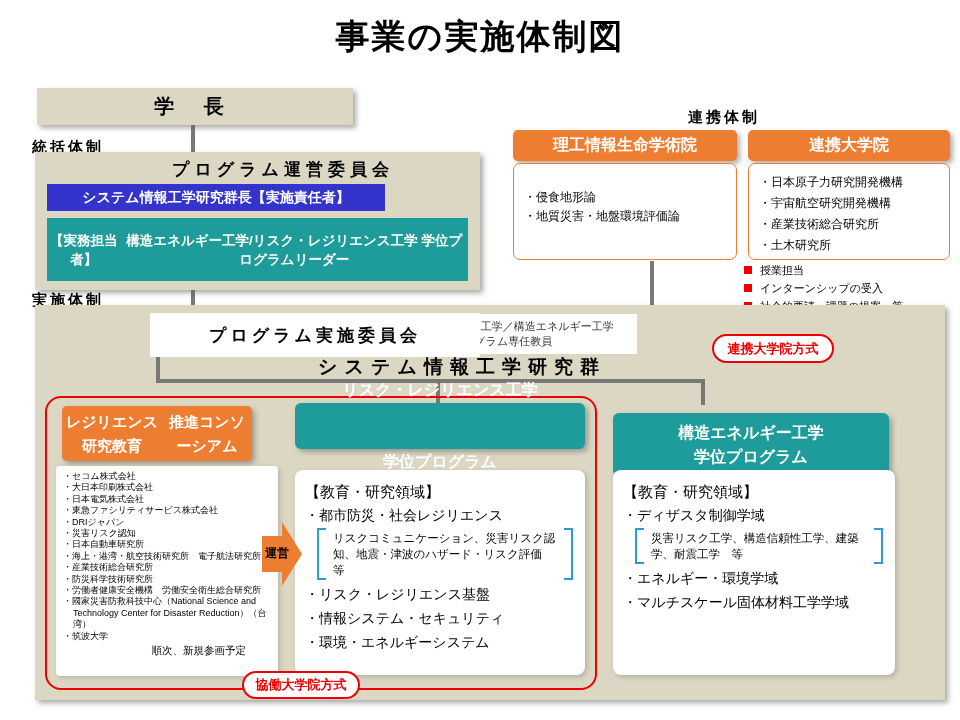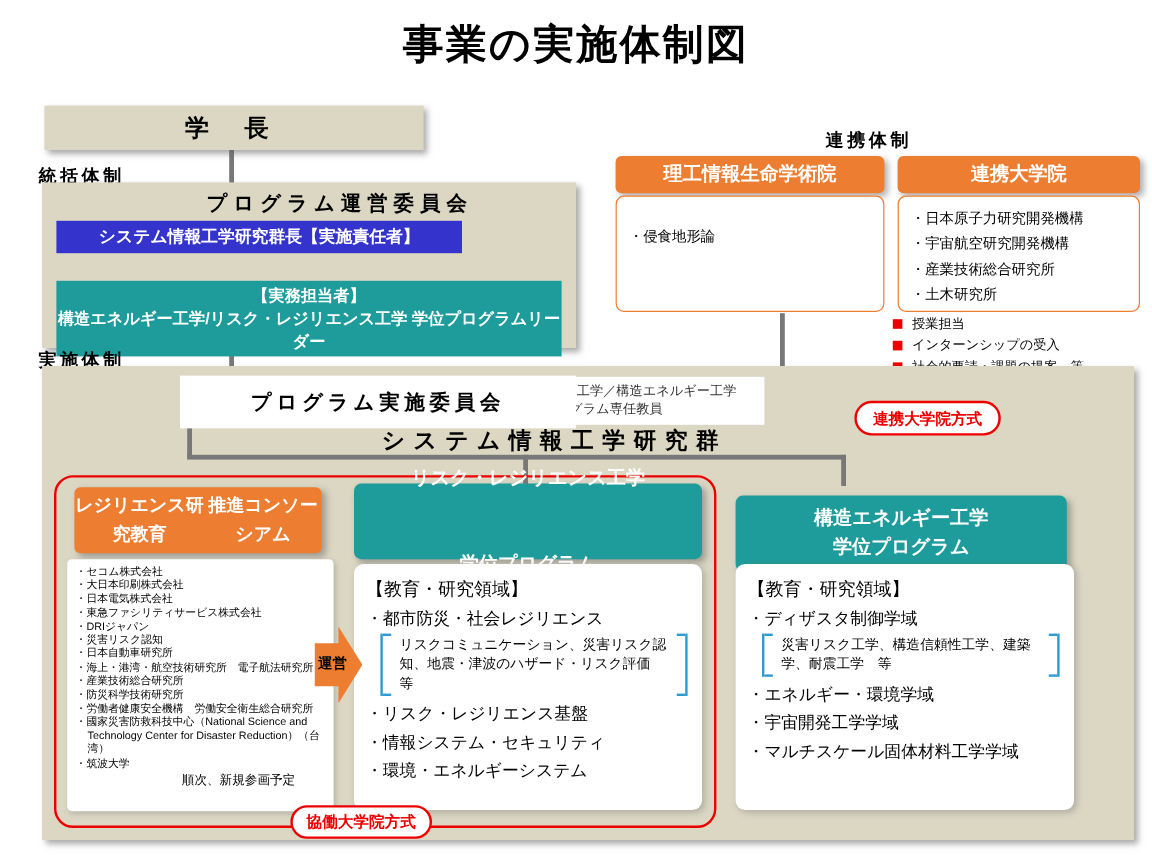--- a/index.html
+++ b/index.html
@@ -14,22 +14,22 @@
   .main-title{left:0;top:14px;width:100%;text-align:center;font-size:34px;font-weight:bold;letter-spacing:2px;}
   .sec-label{font-size:15px;font-weight:bold;letter-spacing:3px;}
   
   .gakucho{left:37px;top:88px;width:316px;height:37px;display:flex;align-items:center;justify-content:center;
            font-size:20px;font-weight:bold;letter-spacing:12px;}
   .tokatsu-box{left:35px;top:152px;width:445px;height:138px;}
   .unei-title{left:35px;top:158px;width:496px;text-align:center;font-size:17px;font-weight:bold;letter-spacing:5px;}
   .blue-box{left:47px;top:184px;width:338px;height:27px;background:#3434CC;color:#fff;font-size:14px;font-weight:bold;
             display:flex;align-items:center;justify-content:center;}
   .teal{background:#1E9B9B;color:#fff;font-weight:bold;}
-  .staff-box{left:47px;top:218px;width:421px;height:63px;display:flex;flex-direction:column;align-items:center;justify-content:center;
-             font-size:13.5px;line-height:19px;text-align:center;margin-top:16px;}
+  .staff-box{left:47px;top:218px;width:421px;height:63px;display:flex;flex-direction:row;align-items:center;justify-content:center;
+             font-size:13.5px;line-height:19px;text-align:center;}
   
   .orange-head{background:#ED7D31;color:#fff;font-weight:bold;border-radius:5px;
                display:flex;align-items:center;justify-content:center;text-align:center;}
   .orange-body{background:#fff;border:1.5px solid #ED7D31;border-radius:7px;}
   .school-head{left:513px;top:130px;width:224px;height:31px;font-size:16px;}
   .school-body{left:513px;top:163px;width:224px;height:97px;padding:24px 0 0 10px;box-sizing:border-box;
                font-size:12px;line-height:19px;}
   .grad-head{left:748px;top:130px;width:202px;height:31px;font-size:16px;}
   .grad-body{left:748px;top:163px;width:202px;height:97px;padding:8px 0 0 10px;box-sizing:border-box;
              font-size:12px;line-height:21px;}
@@ -46,34 +46,34 @@
   .kyodo-pill{left:242px;top:671px;width:114px;height:24px;}
   
   .jisshi-box{left:35px;top:305px;width:910px;height:395px;}
   .committee{left:150px;top:313px;width:330px;height:44px;background:#fff;display:flex;align-items:center;justify-content:center;
              font-size:17px;font-weight:bold;letter-spacing:4px;z-index:3;}
   .faculty-note{left:345px;top:314px;width:292px;height:40px;background:#fff;z-index:2;font-size:11px;color:#333;
                 display:flex;flex-direction:column;align-items:center;justify-content:center;line-height:15px;}
   .group-title{left:242px;top:354px;width:440px;text-align:center;font-size:19px;font-weight:bold;letter-spacing:7px;z-index:3;}
   .red-rect{left:45px;top:396px;width:548px;height:290px;border:2.5px solid #EE0000;border-radius:16px;z-index:4;}
   
-  .cons-head{left:62px;top:406px;width:206px;height:55px;font-size:15px;line-height:24px;z-index:5;}
+  .cons-head{left:62px;top:406px;width:190px;height:55px;font-size:15px;line-height:24px;z-index:5;}
   .cons-body{left:56px;top:466px;width:222px;height:210px;background:#fff;border-radius:4px;z-index:5;
              box-shadow:2px 2px 4px rgba(120,120,120,.35);padding:5px 4px 0 7px;box-sizing:border-box;
              font-size:9px;line-height:11.4px;overflow:hidden;}
   .cons-body .mi{padding-left:10px;text-indent:-10px;}
   .cons-note{text-align:right;font-size:10.5px;padding:3px 28px 0 0;}
   
   .arrow{left:262px;top:522px;width:40px;height:64px;background:#ED7D31;z-index:6;
          clip-path:polygon(0% 22%,50% 22%,50% 0%,100% 50%,50% 100%,50% 78%,0% 78%);}
   .arrow-label{left:260px;top:545px;width:34px;text-align:center;font-size:12px;font-weight:bold;z-index:7;}
   
   .prog-head{border-radius:6px;display:flex;flex-direction:column;align-items:center;justify-content:center;
              font-size:16px;line-height:24px;z-index:5;text-align:center;}
-  .risk-head{left:295px;top:403px;width:290px;height:63px;gap:48px;}
+  .risk-head{left:295px;top:403px;width:290px;height:46px;gap:48px;}
   .struct-head{left:613px;top:413px;width:276px;height:63px;}
   .prog-body{background:#fff;border-radius:8px;z-index:5;box-shadow:2px 2px 5px rgba(120,120,120,.4);
              padding:11px 6px 0 10px;box-sizing:border-box;}
   .risk-body{left:295px;top:470px;width:290px;height:205px;}
   .struct-body{left:613px;top:470px;width:282px;height:205px;}
   .area-heading{font-size:15px;line-height:22px;}
   .area-item{font-size:14px;line-height:24px;padding-left:14px;text-indent:-14px;}
   .bracket{margin:1px 6px 2px 12px;padding:2px 14px;font-size:11.5px;line-height:16px;position:relative;
            border-left:2px solid #2E9BD0;border-right:2px solid #2E9BD0;
            background-image:linear-gradient(#2E9BD0,#2E9BD0),linear-gradient(#2E9BD0,#2E9BD0),
@@ -105,20 +105,21 @@
   <div class="abs teal staff-box">
     <span>【実務担当者】</span>
     <span>構造エネルギー工学/リスク・レジリエンス工学 学位プログラムリーダー</span>
   </div>
 
   <div class="abs sec-label" style="left:688px;top:108px;">連携体制</div>
 
   <div class="abs orange-head school-head shadowed">理工情報生命学術院</div>
   <div class="abs orange-body school-body">
     <div class="plain-item">・侵食地形論</div>
+    <div class="plain-item">・地質災害・地盤環境評価論</div>
   </div>
 
   <div class="abs orange-head grad-head shadowed">連携大学院</div>
   <div class="abs orange-body grad-body">
     <div class="plain-item">・日本原子力研究開発機構</div>
     <div class="plain-item">・宇宙航空研究開発機構</div>
     <div class="plain-item">・産業技術総合研究所</div>
     <div class="plain-item">・土木研究所</div>
   </div>
 
@@ -191,19 +192,18 @@
 
   <div class="abs teal prog-head struct-head shadowed">
     <span>構造エネルギー工学</span>
     <span>学位プログラム</span>
   </div>
   <div class="abs prog-body struct-body">
     <div class="area-heading">【教育・研究領域】</div>
     <div class="area-item">・ディザスタ制御学域</div>
     <div class="bracket">災害リスク工学、構造信頼性工学、建築学、耐震工学　等</div>
     <div class="area-item">・エネルギー・環境学域</div>
-    <div class="area-item">・宇宙開発工学学域</div>
     <div class="area-item">・マルチスケール固体材料工学学域</div>
   </div>
 
   <div class="abs pill kyodo-pill">協働大学院方式</div>
 
 </div>
 
 </body></html>

